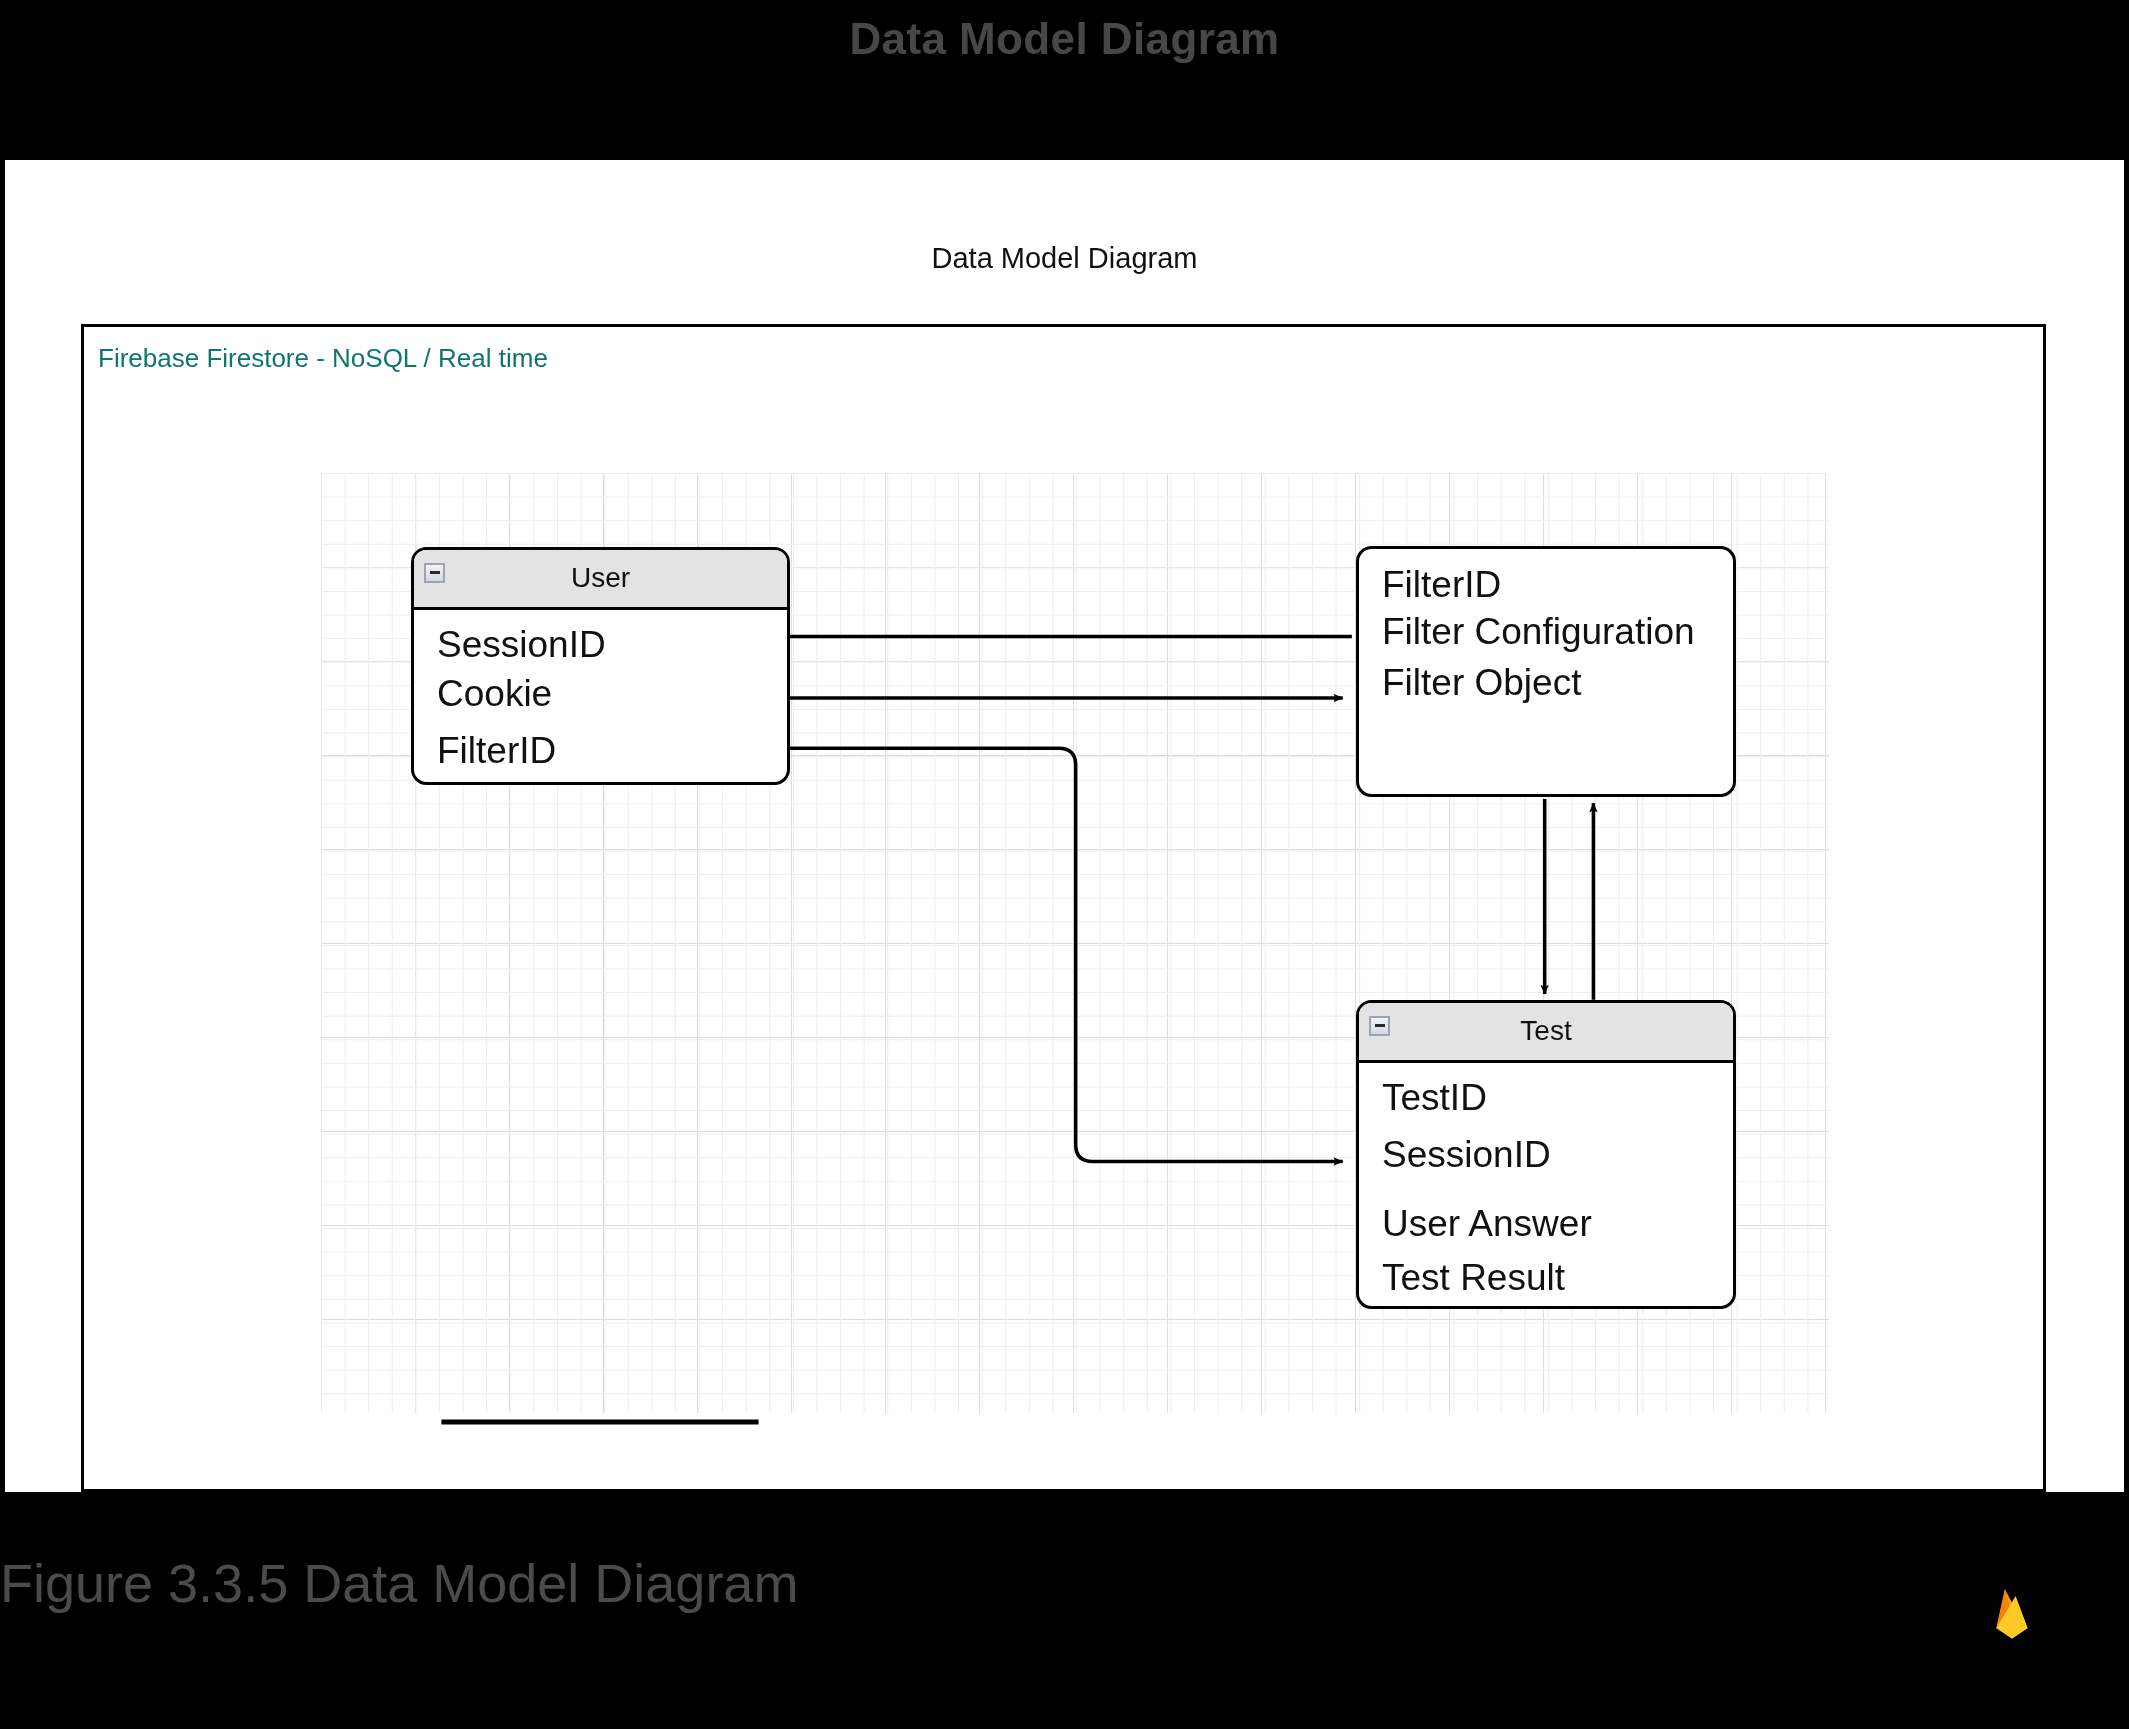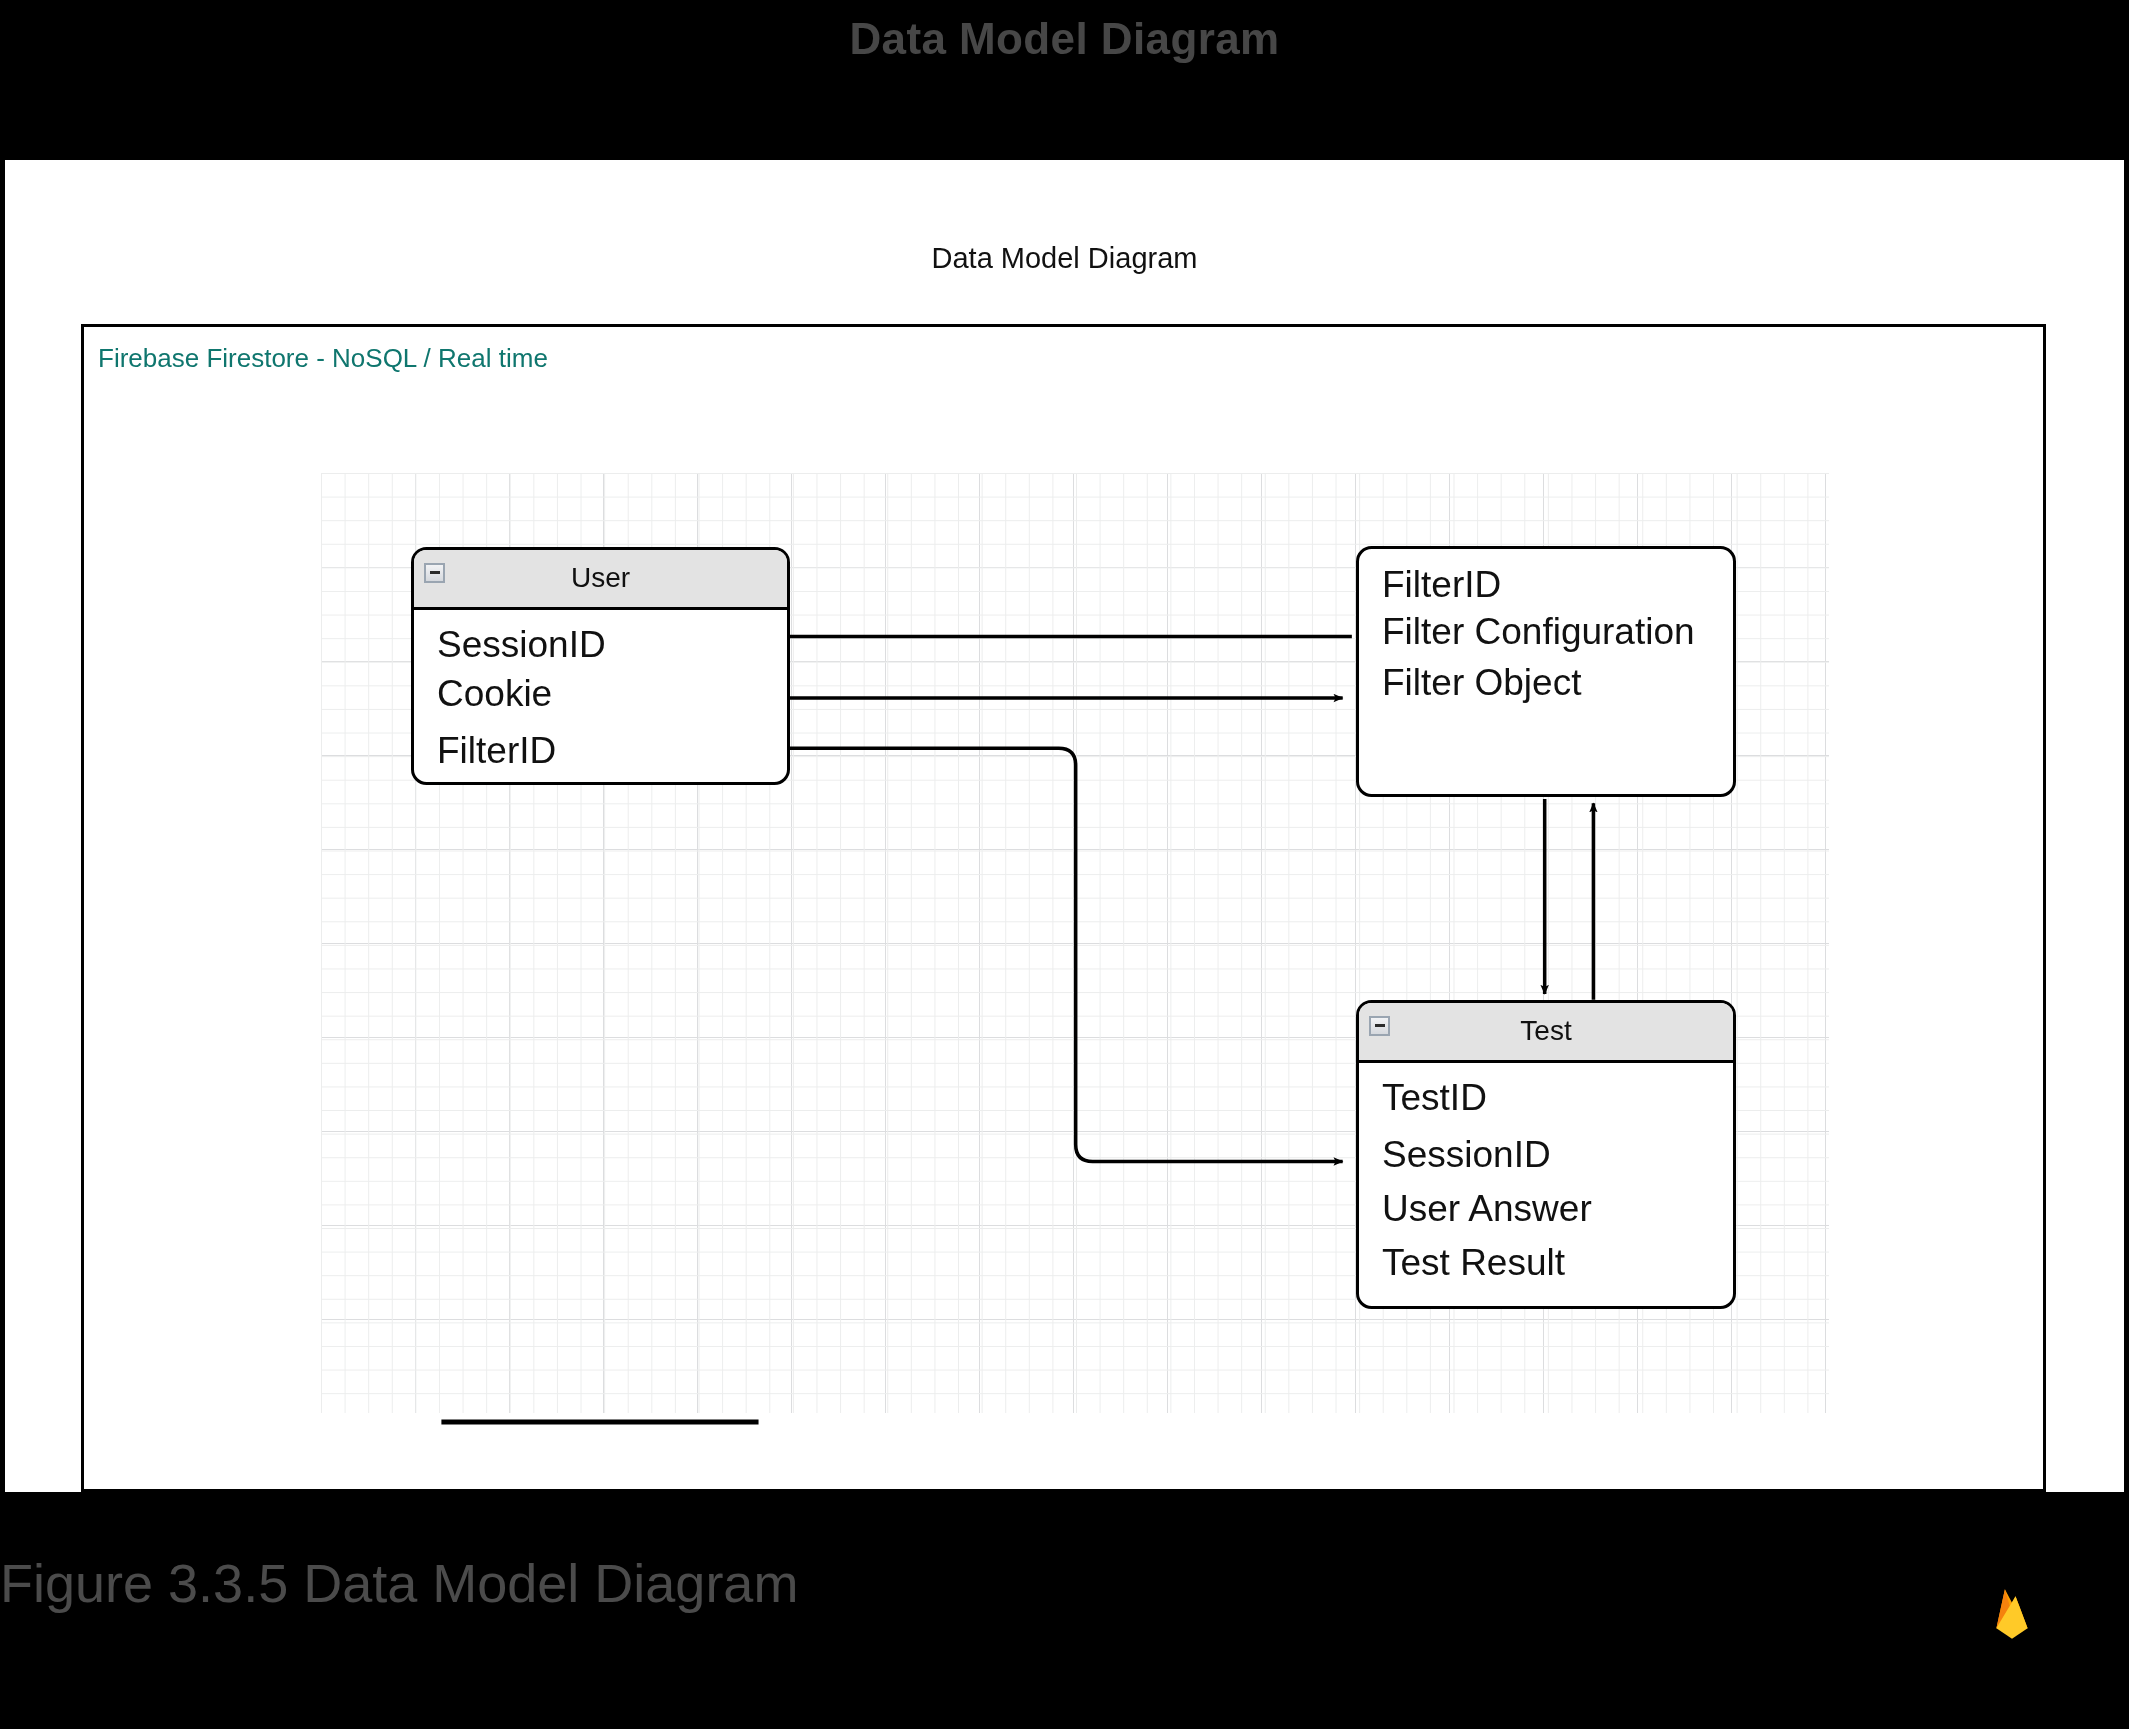--- a/index.html
+++ b/index.html
@@ -166,21 +166,21 @@
   #entity-user .entity-row:nth-child(1) { margin-top: 19px; }
   #entity-user .entity-row:nth-child(2) { margin-top: 18.4px; }
   #entity-user .entity-row:nth-child(3) { margin-top: 26px; }
 
   #entity-filter .entity-row:nth-child(1) { margin-top: 20px; }
   #entity-filter .entity-row:nth-child(2) { margin-top: 16px; }
   #entity-filter .entity-row:nth-child(3) { margin-top: 20px; }
 
   #entity-test .entity-row:nth-child(1) { margin-top: 19px; }
   #entity-test .entity-row:nth-child(2) { margin-top: 26px; }
-  #entity-test .entity-row:nth-child(3) { margin-top: 23px; }
+  #entity-test .entity-row:nth-child(3) { margin-top: 38px; }
   #entity-test .entity-row:nth-child(4) { margin-top: 22.6px; }
 
   
   #firebase-logo {
     position: absolute;
     left: 1906px;
     top: 1260px;
     width: 44px;
     height: 54px;
   }

